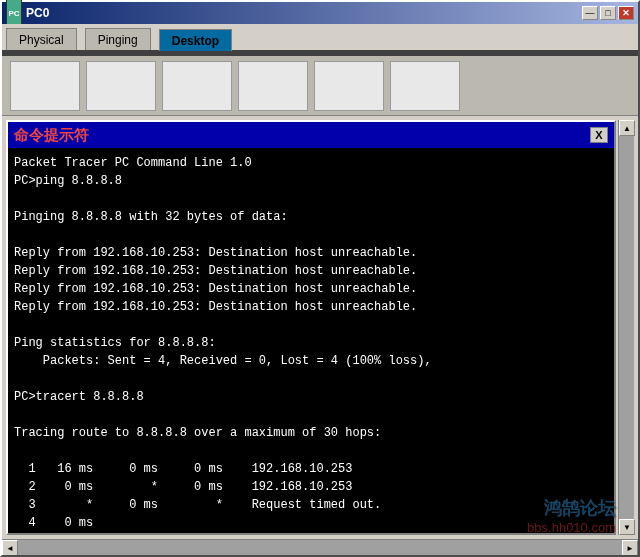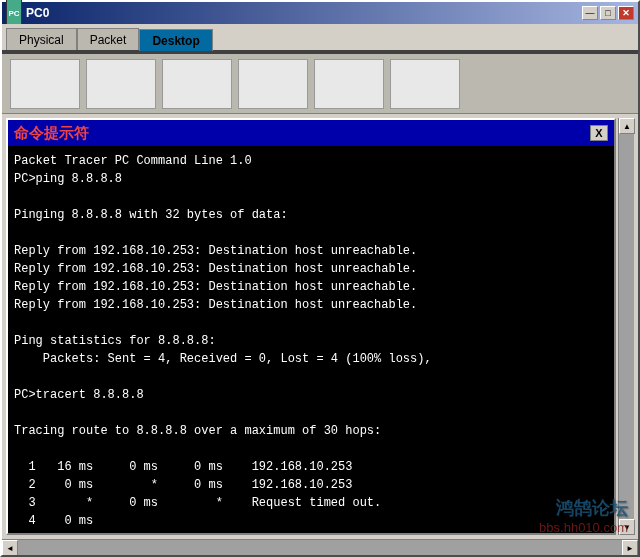--- a/index.html
+++ b/index.html
@@ -82,23 +82,23 @@
 
     .title-btn.min-btn { }
     .title-btn.max-btn { }
 
     
     .tab-bar {
       background: #d4d0c8;
       display: flex;
       align-items: flex-end;
       padding: 4px 4px 0;
-      border-bottom: 4px solid #404040;
-      flex-shrink: 0;
-      gap: 0;
+      border-bottom: 6px solid #404040;
+      flex-shrink: 0;
+      gap: 8px;
     }
 
     .tab {
       padding: 3px 12px;
       font-size: 12px;
       background: #bbb8b0;
       border: 1px solid #808080;
       border-bottom: none;
       cursor: pointer;
       color: #000;
@@ -273,21 +273,21 @@
 
     .h-scroll-track {
       flex: 1;
       background: #a0a0a0;
     }
 
     
     .watermark {
       position: absolute;
       bottom: 22px;
-      right: 12px;
+      right: 24px;
       text-align: right;
       opacity: 0.85;
     }
 
     .watermark-line1 {
       color: #1a5276;
       font-size: 18px;
       font-weight: bold;
       font-family: 'Microsoft YaHei', SimHei, Arial, sans-serif;
       text-shadow: 1px 1px 2px rgba(0,0,0,0.5);
@@ -313,21 +313,21 @@
     </div>
     <div class="title-bar-controls">
       <div class="title-btn min-btn">—</div>
       <div class="title-btn max-btn">□</div>
       <div class="title-btn close-btn">✕</div>
     </div>
   </div>
 
   <div class="tab-bar">
     <div class="tab">Physical</div>
-    <div class="tab">Packet</div>
+    <div class="tab">Pinging</div>
     <div class="tab active">Desktop</div>
   </div>
 
   <div class="content-area">
 
     <div class="thumb-bar">
       <div class="thumb"></div>
       <div class="thumb"></div>
       <div class="thumb"></div>
       <div class="thumb"></div>

